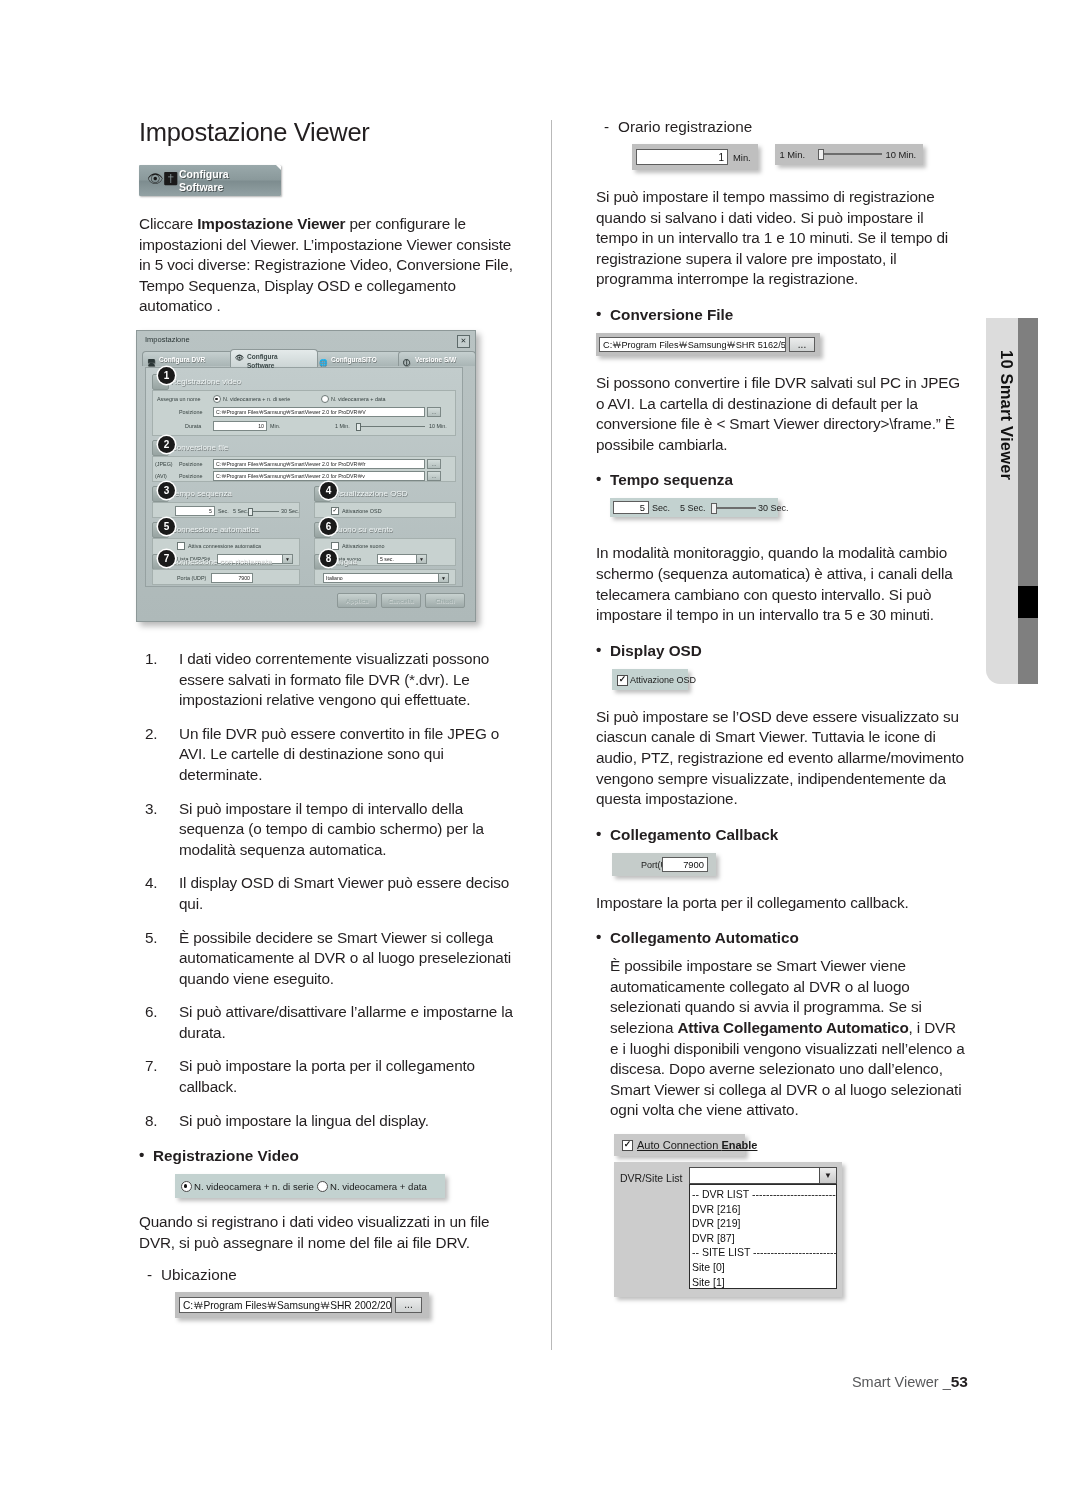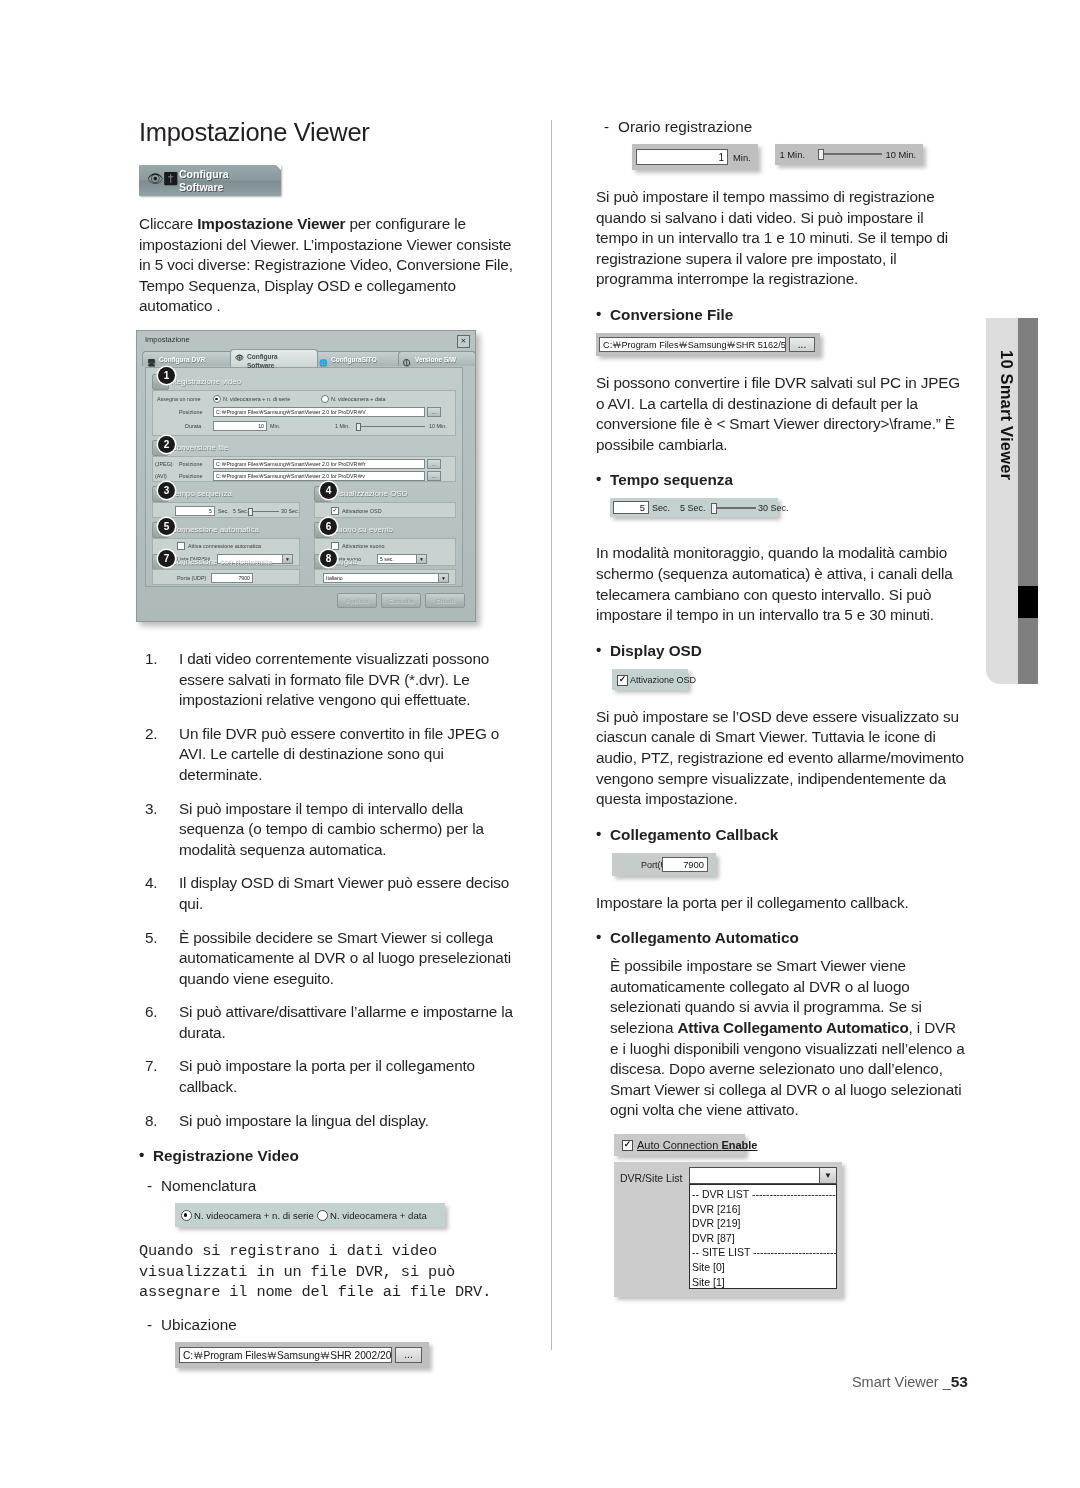--- a/index.html
+++ b/index.html
@@ -731,32 +731,31 @@
       <li><span class="num">3.</span><span>Si può impostare il tempo di intervallo della sequenza (o tempo di cambio schermo) per la modalità sequenza automatica.</span></li>
       <li><span class="num">4.</span><span>Il display OSD di Smart Viewer può essere deciso qui.</span></li>
       <li><span class="num">5.</span><span>È possibile decidere se Smart Viewer si collega automaticamente al DVR o al luogo preselezionati quando viene eseguito.</span></li>
       <li><span class="num">6.</span><span>Si può attivare/disattivare l’allarme e impostarne la durata.</span></li>
       <li><span class="num">7.</span><span>Si può impostare la porta per il collegamento callback.</span></li>
       <li><span class="num">8.</span><span>Si può impostare la lingua del display.</span></li>
     </ol>
 
     <div class="bullet-head">Registrazione Video</div>
 
-    <div class="dash-head">Nomenclatura</div>
 
     <div style="margin-left:36px;">
       <div class="wdg wdg-teal" style="width:270px;height:24px;">
         <span class="w-radio on" style="left:6px;top:7px;"></span>
         <span class="w-txt" style="left:19px;top:7px;font-size:9.6px;">N. videocamera + n. di serie</span>
         <span class="w-radio" style="left:142px;top:7px;"></span>
         <span class="w-txt" style="left:155px;top:7px;font-size:9.6px;">N. videocamera + data</span>
       </div>
     </div>
 
-    <p class="body-text indent-text" style="margin-top:14px;font-family:Liberation Mono, monospace;">Quando si registrano i dati video visualizzati in un file DVR, si può assegnare il nome del file ai file DRV.</p>
+    <p class="body-text indent-text" style="margin-top:14px;">Quando si registrano i dati video visualizzati in un file DVR, si può assegnare il nome del file ai file DRV.</p>
 
     <div class="dash-head">Ubicazione</div>
 
     <div style="margin-left:36px;">
       <div class="wdg wdg-gray2" style="width:254px;height:26px;">
         <span class="w-field" style="left:4px;top:5px;width:213px;height:16px;line-height:15px;font-size:10.2px;">C:￦Program Files￦Samsung￦SHR 2002/2003/2008 Sma</span>
         <span class="w-btn" style="left:220px;top:5px;width:27px;height:16px;line-height:14px;">...</span>
       </div>
     </div>
 

